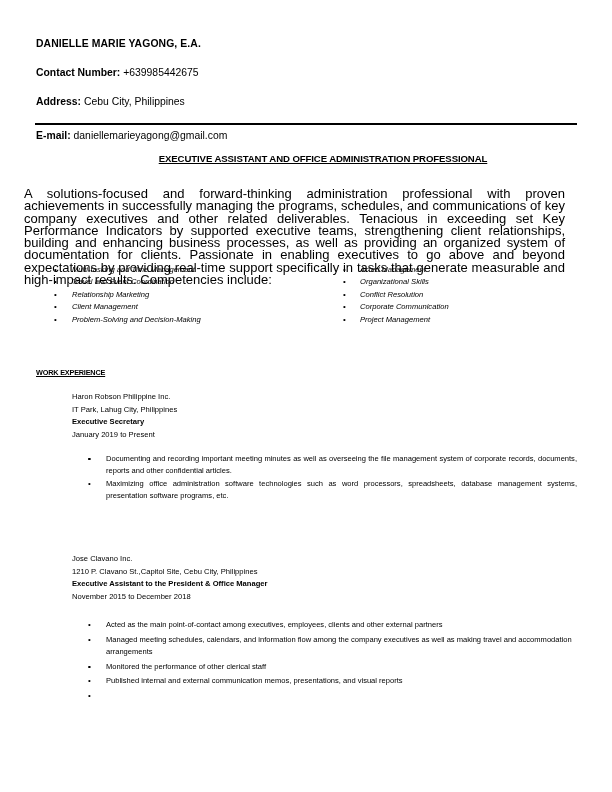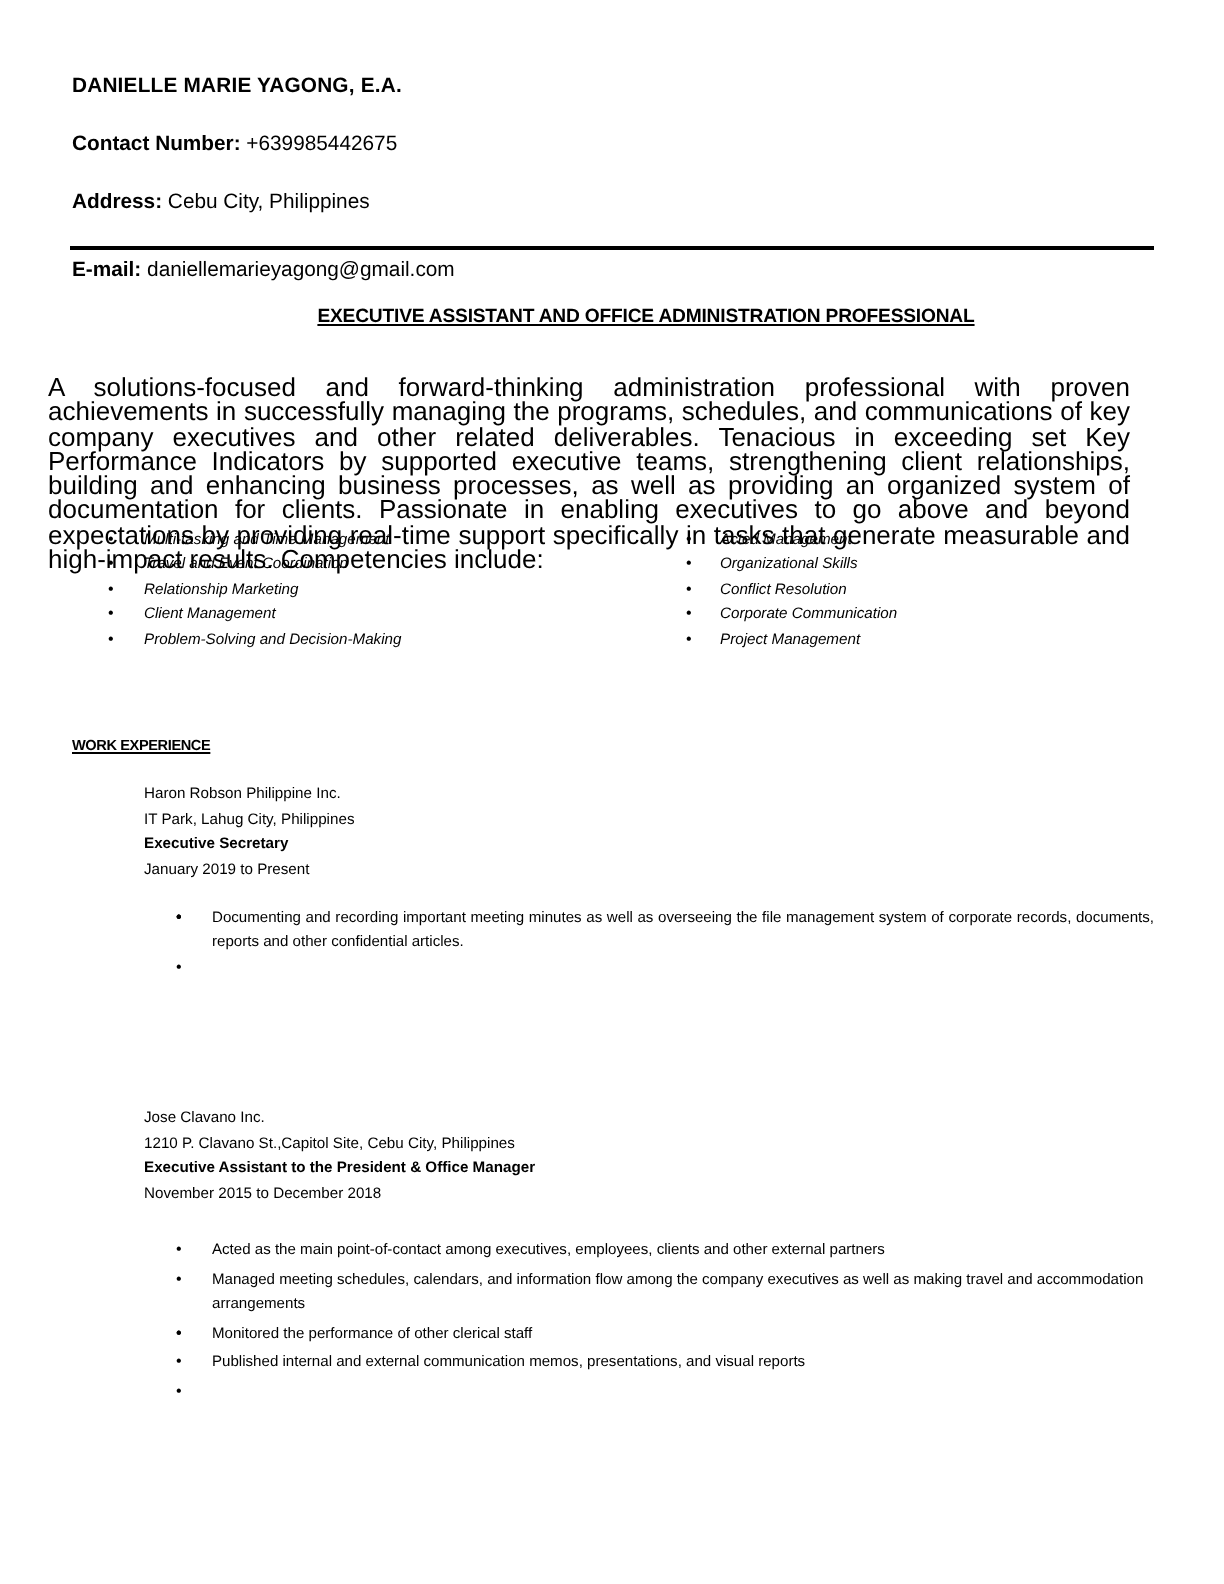--- a/index.html
+++ b/index.html
@@ -64,21 +64,21 @@
 <div class="abs job" style="top:391px;">
   <div>Haron Robson Philippine Inc.</div>
   <div>IT Park, Lahug City, Philippines</div>
   <div class="bold">Executive Secretary</div>
   <div>January 2019 to Present</div>
 </div>
 <ul class="abs duties" style="top:453px;">
   <li><span class="dot">•</span></li>
   <li><span class="dot">•</span></li>
   <li><span class="dot">•</span><span>Documenting and recording important meeting minutes as well as overseeing the file management system of corporate records, documents, reports and other confidential articles.</span></li>
-  <li><span class="dot">•</span></li>
+  <li><span class="dot">•</span><span>Maximizing office administration software technologies such as word processors, spreadsheets, database management systems, presentation software programs, etc.</span></li>
 </ul>
 
 <div class="abs job" style="top:553px;">
   <div>Jose Clavano Inc.</div>
   <div>1210 P. Clavano St.,Capitol Site, Cebu City, Philippines</div>
   <div class="bold">Executive Assistant to the President &amp; Office Manager</div>
   <div>November 2015 to December 2018</div>
 </div>
 <ul class="abs duties duties2" style="top:619px;">
   <li><span class="dot">•</span><span>Acted as the main point-of-contact among executives, employees, clients and other external partners</span></li>

